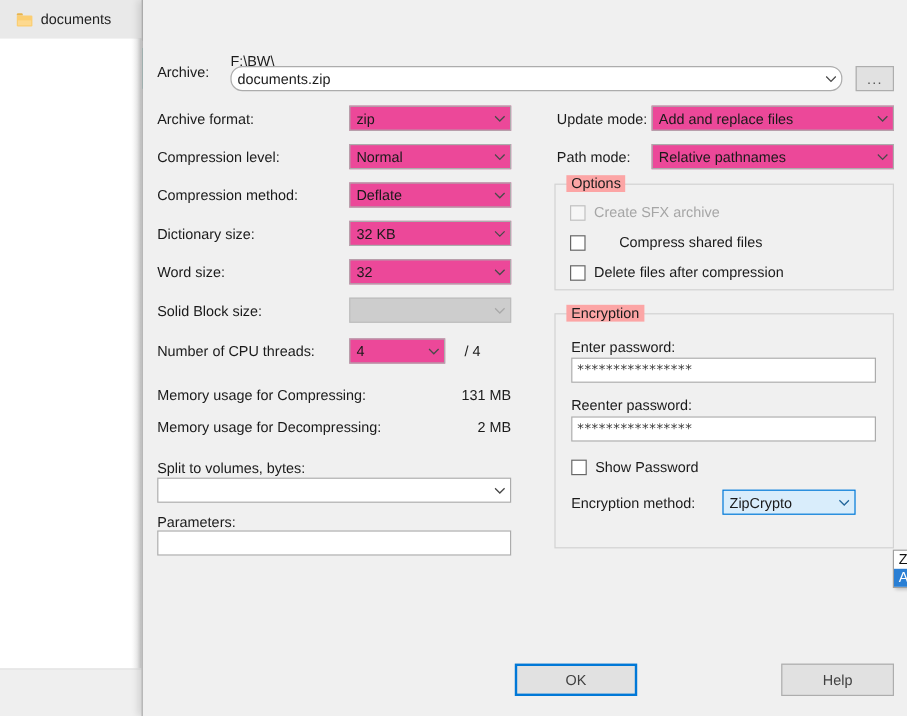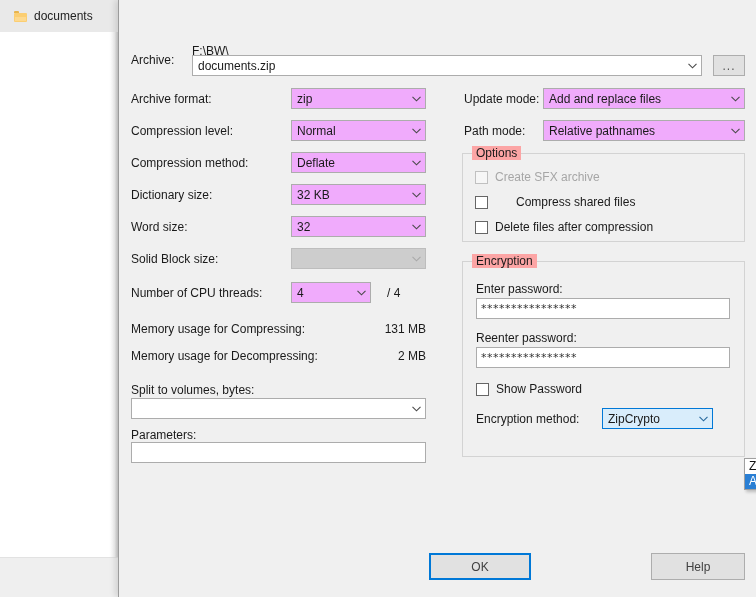--- a/index.html
+++ b/index.html
@@ -144,21 +144,21 @@
     position: absolute;
     font-size: 12px;
     color: #1a1a1a;
     text-align: right;
     white-space: nowrap;
   }
 
   .combo {
     position: absolute;
     box-sizing: border-box;
-    background: #f0abfc;
+    background: #ec4899;
     border: 1px solid #acacac;
     height: 21px;
     display: flex;
     align-items: center;
     padding: 0 0 0 5px;
     font-size: 12px;
     color: #1a1a1a;
     cursor: default;
     overflow: hidden;
   }
@@ -318,21 +318,21 @@
         <path d="M1 1 L12 12 M12 1 L1 12" stroke="#3a3a3a" stroke-width="1.25" fill="none"></path>
       </svg>
     </div>
   </div>
 
   <div id="dialog-body">
 
     <div class="lbl" style="left:12px; top:19px;">Archive:</div>
     <div class="lbl" style="left:73px; top:10px;">F:\BW\</div>
 
-    <div class="combo editable" style="left:73px; top:21px; width:510px;">
+    <div class="combo editable" style="left:73px; top:21px; width:510px;border-radius:10px;">
       <span class="txt">documents.zip</span>
       <span class="arrow">
         <svg width="9" height="6" viewBox="0 0 9 6">
             <path d="M0.5 0.8 L4.5 4.8 L8.5 0.8" stroke="#4a4a4a" stroke-width="1.1" fill="none"></path>
           </svg>
       </span>
     </div>
 
     <div class="btn small" style="left:594px; top:21px; width:32px;">...</div>
 

